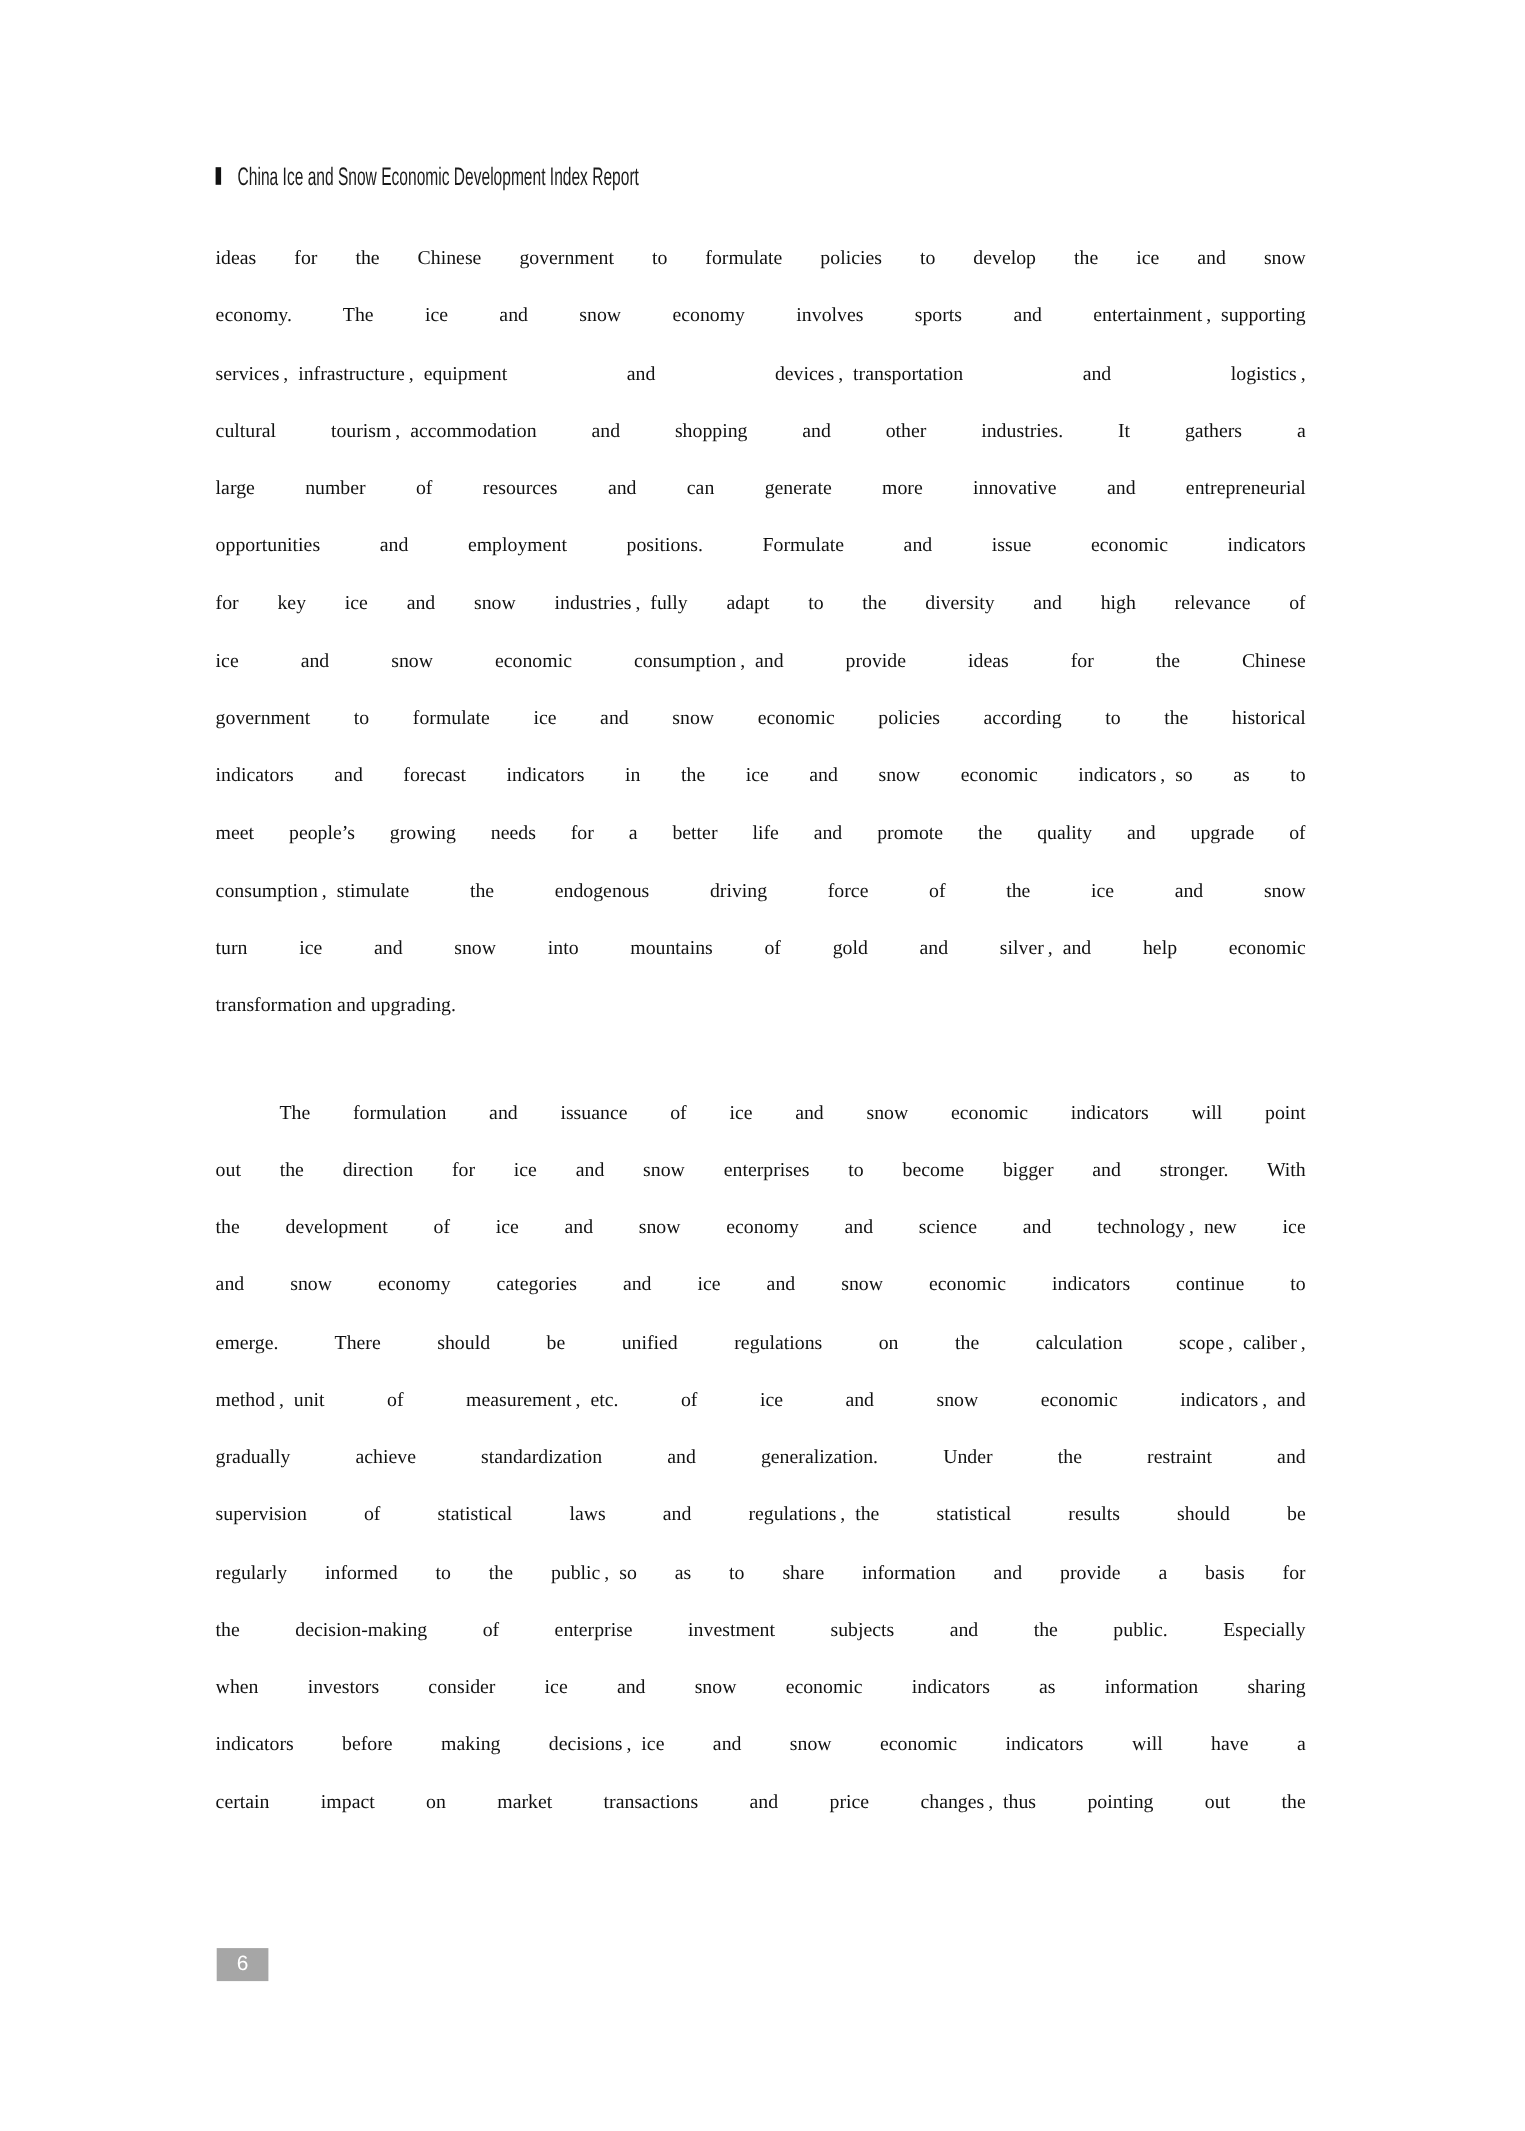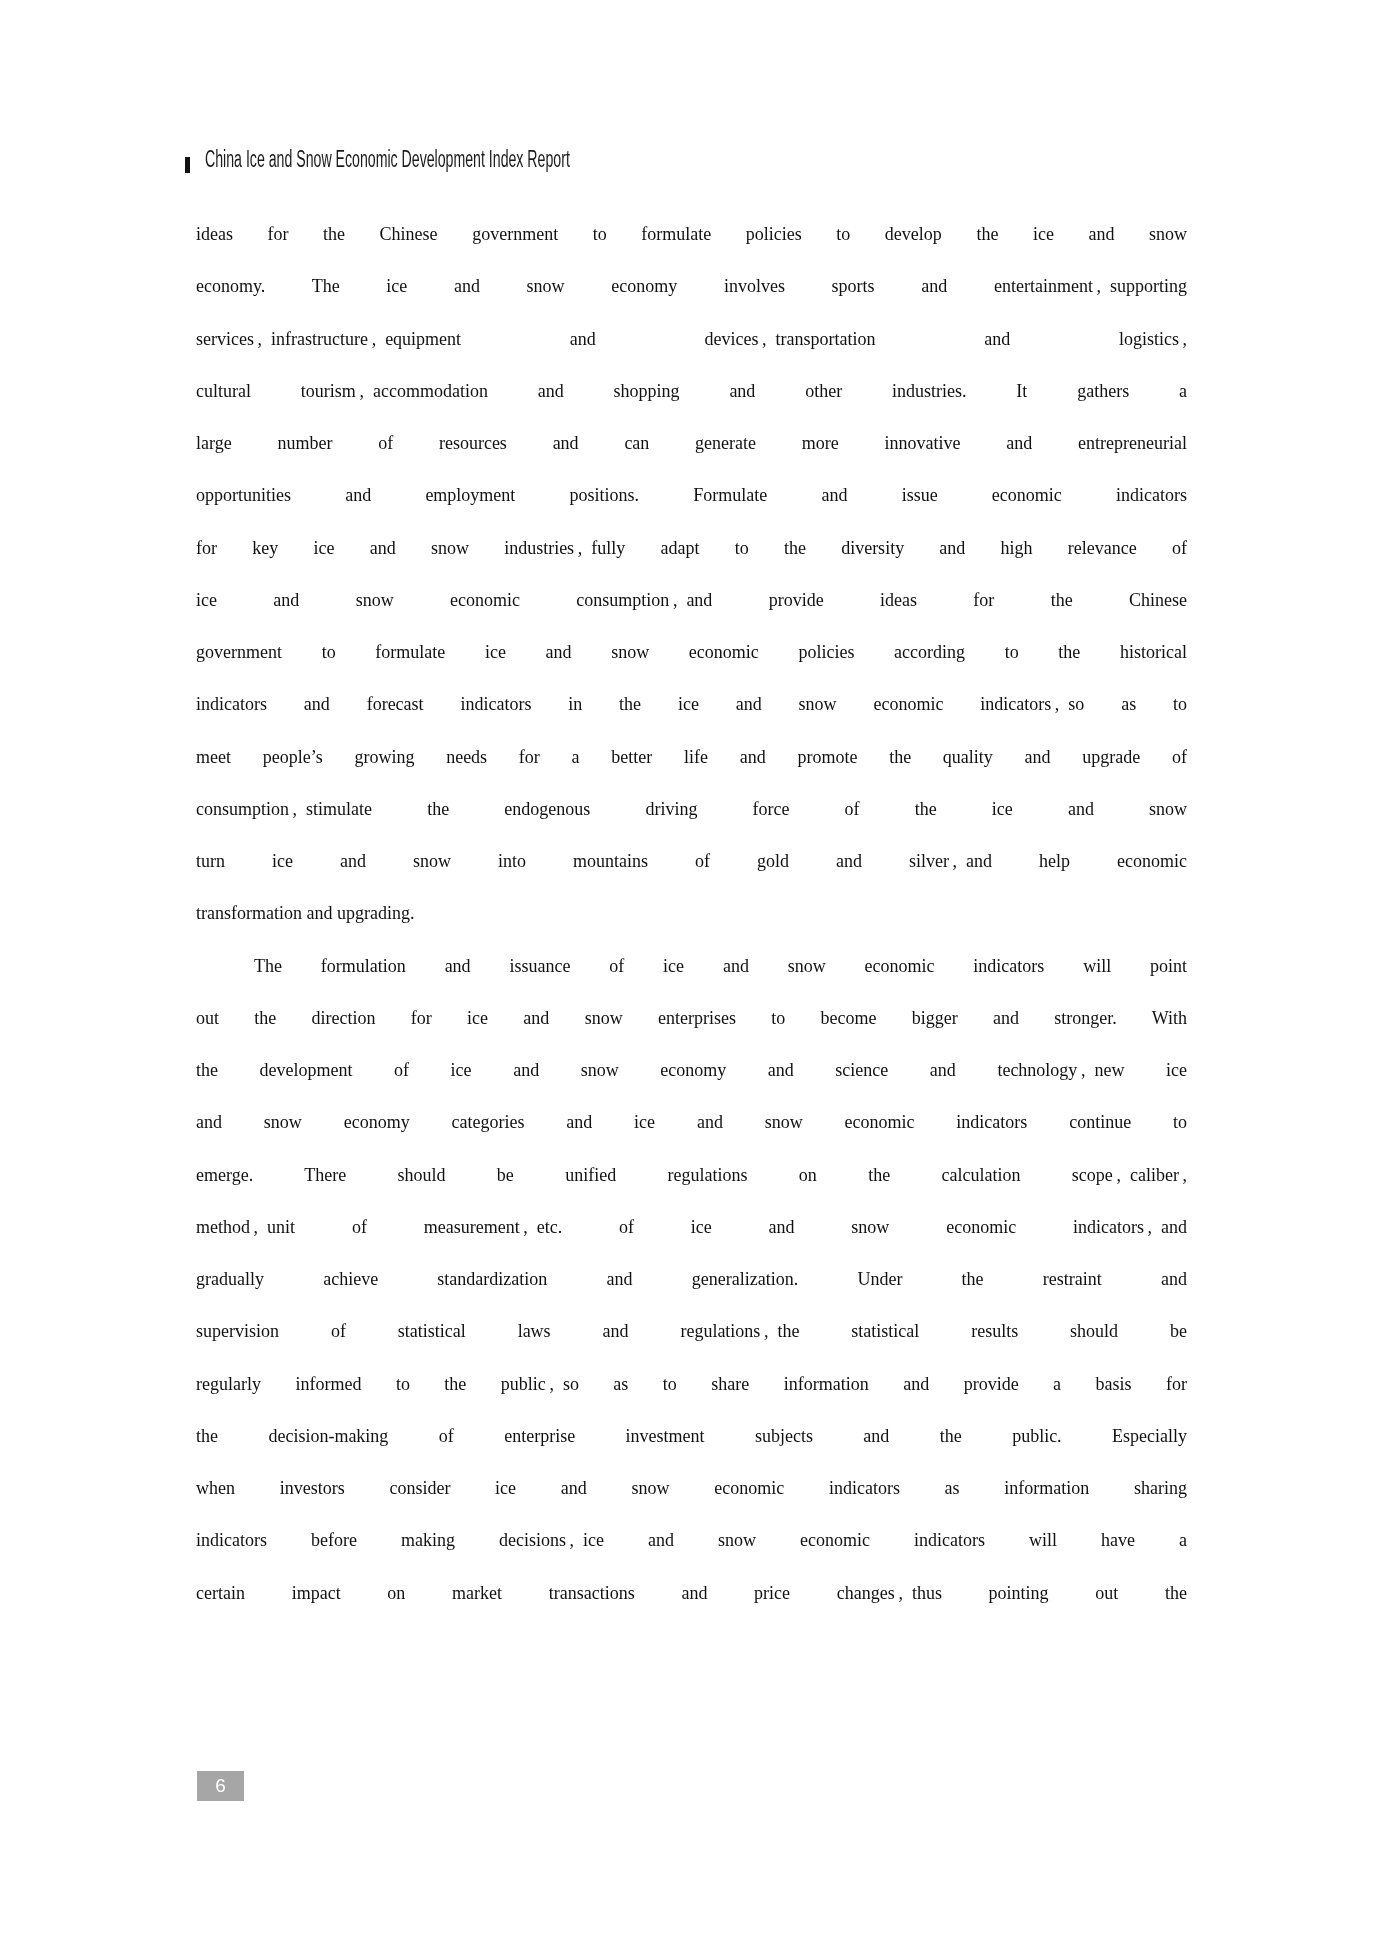--- a/index.html
+++ b/index.html
@@ -8,25 +8,25 @@
     background: #ffffff;
   }
   body {
     width: 1386px;
     height: 1937px;
     position: relative;
     overflow: hidden;
   }
   .running-header {
     position: absolute;
-    left: 185px;
+    left: 196px;
     top: 147px;
     height: 26px;
     display: flex;
-    align-items: flex-end;
+    align-items: center;
   }
   .header-bar {
     width: 5px;
     height: 16px;
     background: #111111;
     display: inline-block;
   }
   .header-text {
     margin-left: 15px;
     font-family: "Liberation Sans", sans-serif;
@@ -54,20 +54,21 @@
     text-align: justify;
     text-align-last: justify;
     white-space: normal;
     overflow: hidden;
   }
   .line.last {
     text-align-last: left;
   }
   .line.indent {
     text-indent: 58px;
+    margin-top: 45px;
   }
   .page-number {
     position: absolute;
     left: 197px;
     top: 1771px;
     width: 47px;
     height: 30px;
     background: #a6a6a6;
     color: #ffffff;
     font-family: "Liberation Sans", sans-serif;

